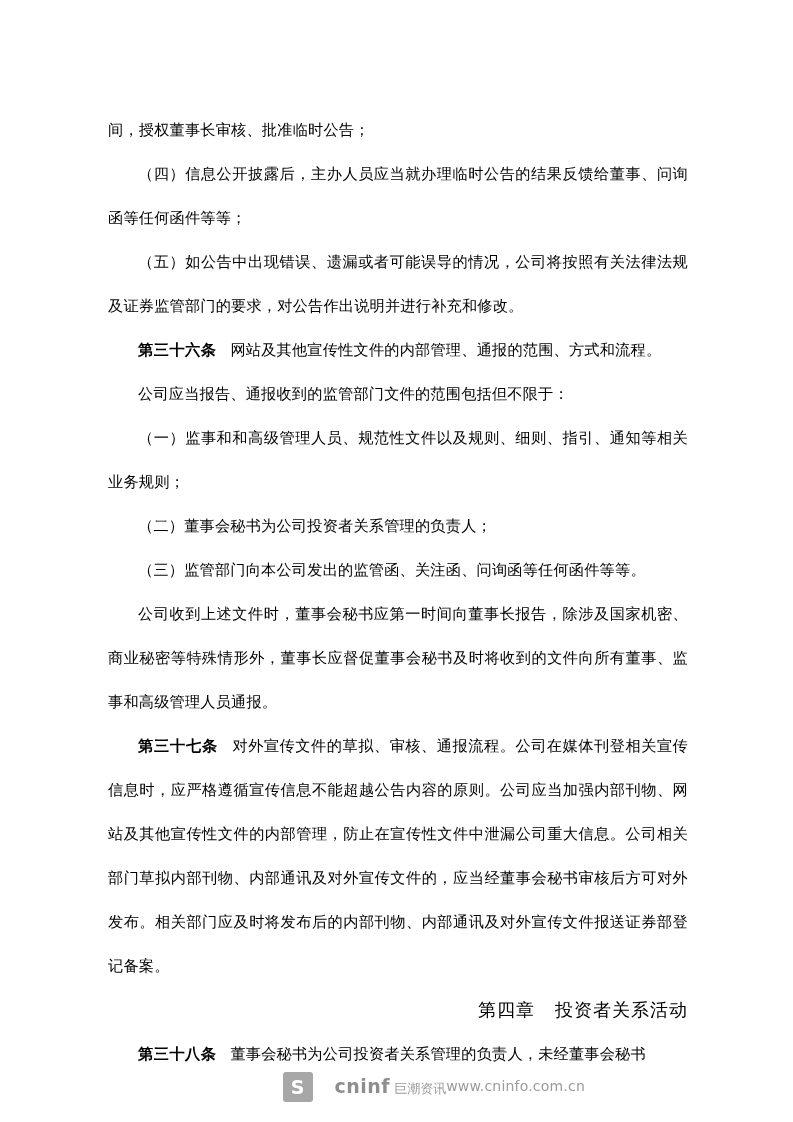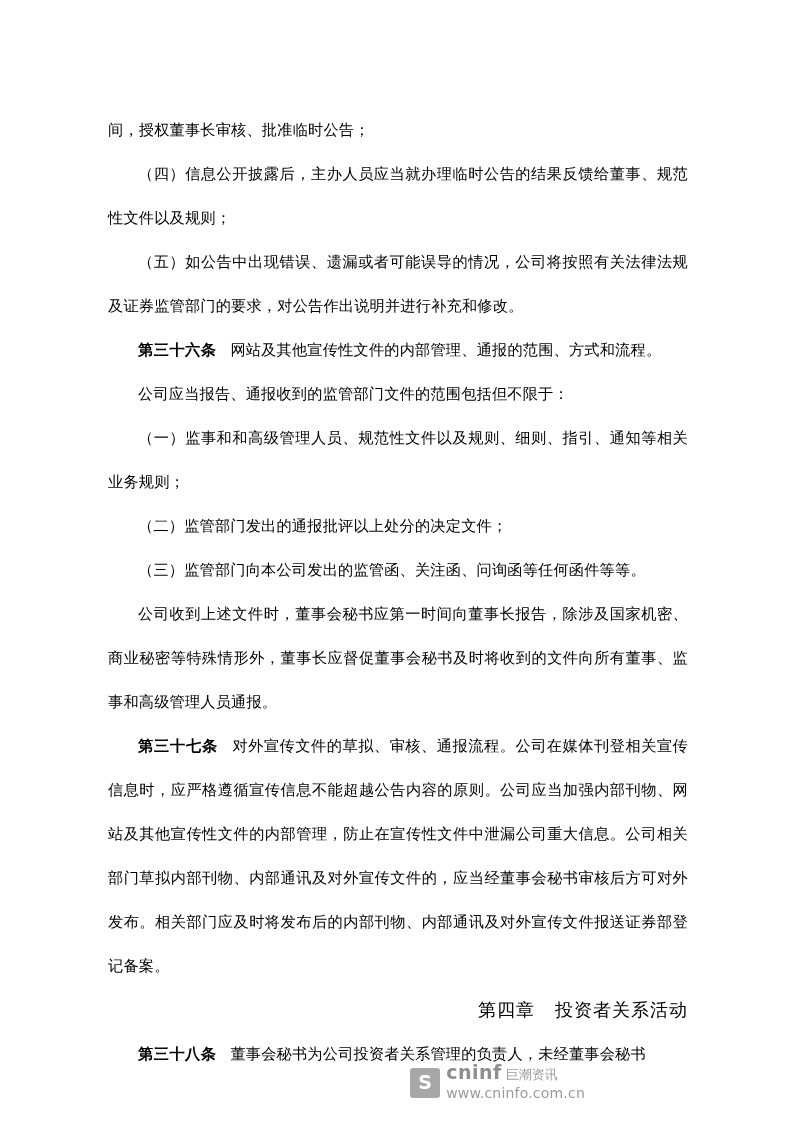--- a/index.html
+++ b/index.html
@@ -82,22 +82,23 @@
     margin-right: 6px;
   }
   .logo-mark span {
     color: #ffffff;
     font-size: 19px;
     font-weight: bold;
     line-height: 1;
   }
   .logo-text {
     display: flex;
-    flex-direction: column;
+    flex-direction: row;
     justify-content: center;
+    margin-left: 16px;
   }
   .logo-title {
     font-size: 19px;
     font-weight: bold;
     color: #8e8e8e;
     letter-spacing: 0.5px;
     line-height: 1.05;
   }
   .logo-sub {
     font-size: 14px;
@@ -118,31 +119,31 @@
   }
 </style>
 </head>
 <body>
 
 <div class="page">
   <div class="doc-body">
 
     <p class="para noindent">间，授权董事长审核、批准临时公告；</p>
 
-    <p class="para indent">（四）信息公开披露后，主办人员应当就办理临时公告的结果反馈给董事、规范性文件以及规则；</p>
+    <p class="para indent">（四）信息公开披露后，主办人员应当就办理临时公告的结果反馈给董事、问询函等任何函件等等；</p>
 
     <p class="para indent">（五）如公告中出现错误、遗漏或者可能误导的情况，公司将按照有关法律法规及证券监管部门的要求，对公告作出说明并进行补充和修改。</p>
 
     <p class="para indent"><span class="art-label">第三十六条</span><span class="art-gap"></span><span>网站及其他宣传性文件的内部管理、通报的范围、方式和流程。</span></p>
 
     <p class="para indent">公司应当报告、通报收到的监管部门文件的范围包括但不限于：</p>
 
     <p class="para indent">（一）监事和和高级管理人员、规范性文件以及规则、细则、指引、通知等相关业务规则；</p>
 
-    <p class="para indent">（二）监管部门发出的通报批评以上处分的决定文件；</p>
+    <p class="para indent">（二）董事会秘书为公司投资者关系管理的负责人；</p>
 
     <p class="para indent">（三）监管部门向本公司发出的监管函、关注函、问询函等任何函件等等。</p>
 
     <p class="para indent">公司收到上述文件时，董事会秘书应第一时间向董事长报告，除涉及国家机密、商业秘密等特殊情形外，董事长应督促董事会秘书及时将收到的文件向所有董事、监事和高级管理人员通报。</p>
 
     <p class="para indent"><span class="art-label">第三十七条</span><span class="art-gap"></span><span>对外宣传文件的草拟、审核、通报流程。公司在媒体刊登相关宣传信息时，应严格遵循宣传信息不能超越公告内容的原则。公司应当加强内部刊物、网站及其他宣传性文件的内部管理，防止在宣传性文件中泄漏公司重大信息。公司相关部门草拟内部刊物、内部通讯及对外宣传文件的，应当经董事会秘书审核后方可对外发布。相关部门应及时将发布后的内部刊物、内部通讯及对外宣传文件报送证券部登记备案。</span></p>
 
     <h2 class="chapter"><span>第四章</span><span class="chapter-gap"></span><span>投资者关系活动</span></h2>
 
     <p class="para indent"><span class="art-label">第三十八条</span><span class="art-gap"></span><span>董事会秘书为公司投资者关系管理的负责人，未经董事会秘书</span></p>

